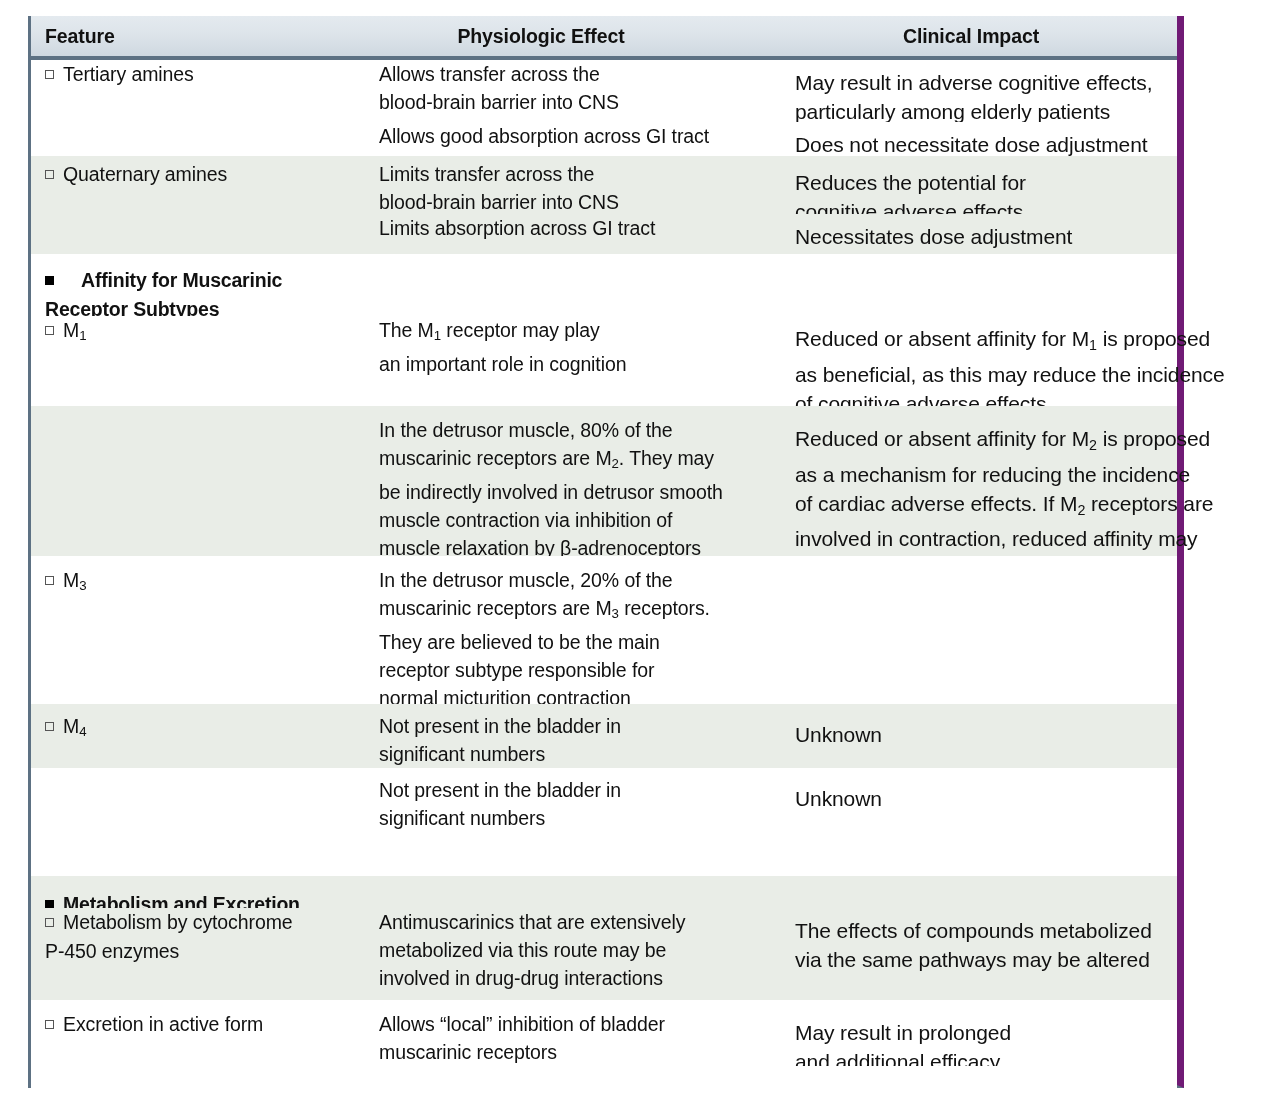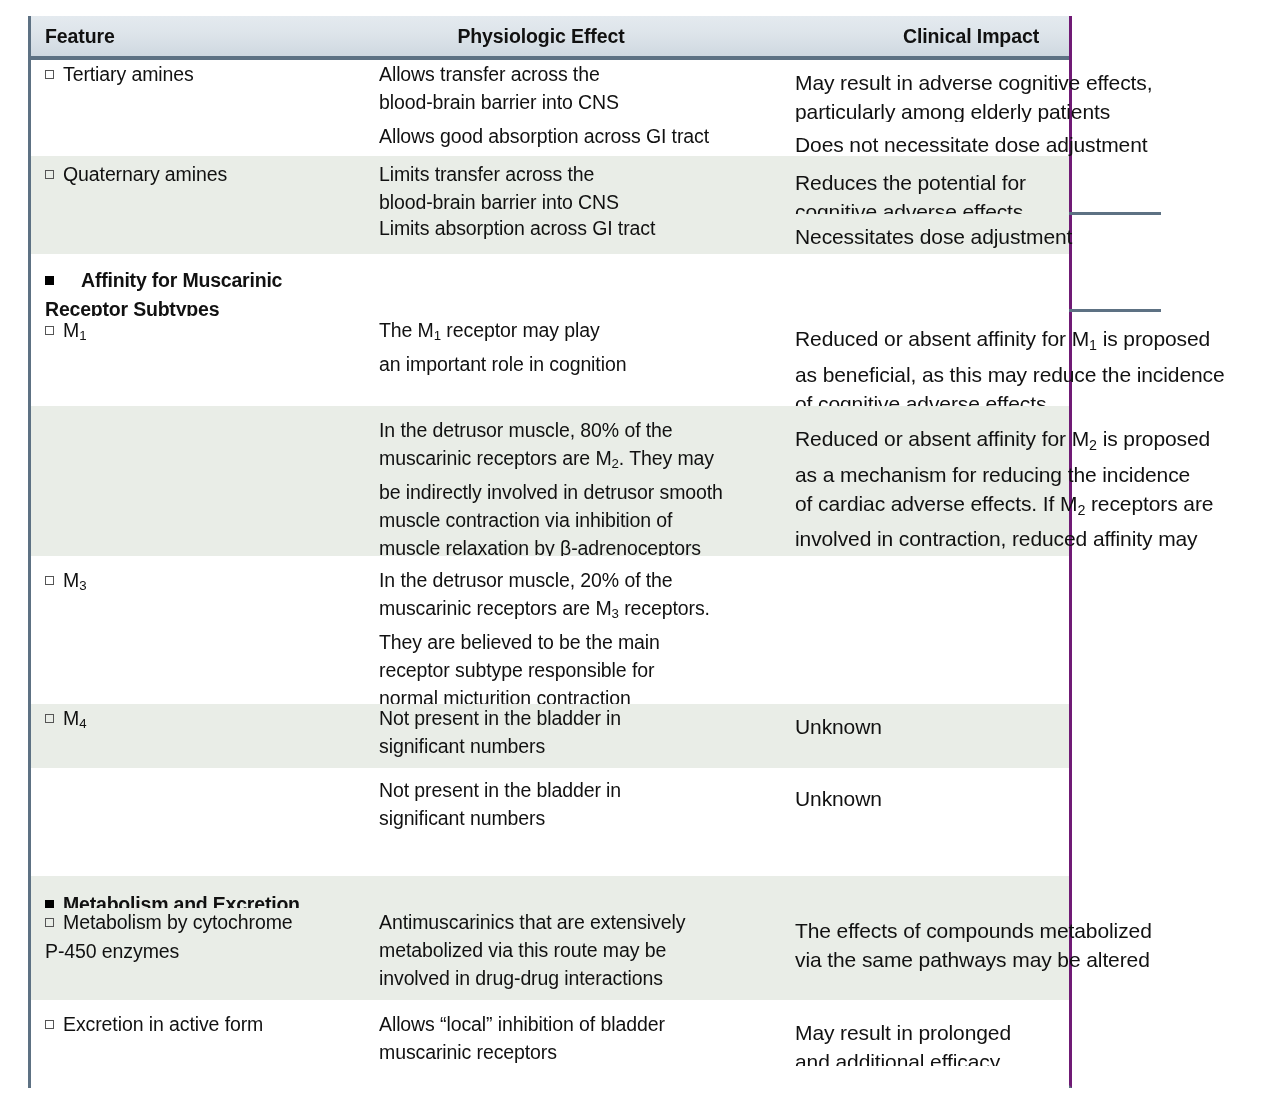--- a/index.html
+++ b/index.html
@@ -12,24 +12,24 @@
     height: 1108px;
     font-family: "Liberation Sans", sans-serif;
     color: #111111;
     overflow: hidden;
   }
 
   .table-wrap {
     position: absolute;
     left: 28px;
     top: 16px;
-    width: 1044px;
+    width: 1156px;
     height: 1072px;
     border-left: 3px solid #5d7183;
-    border-right: 3px solid #701a75;
+    border-right: 7px solid #701a75;
     border-bottom: 3px solid #5d7183;
     box-sizing: border-box;
     background: #ffffff;
   }
 
   
   .thead {
     position: relative;
     height: 44px;
     background: linear-gradient(to bottom, #e4eaef 0%, #dde4ea 45%, #cfd8e0 100%);
@@ -207,21 +207,21 @@
 
     <div class="row plain" style="height:148px;padding-top:10px;">
       <div class="cells">
         <div class="c-feature">
           <span class="bullet-hollow"></span><span>M<sub>3</sub></span>
         </div>
         <div class="c-phys">In the detrusor muscle, 20% of the<br>muscarinic receptors are M<sub>3</sub> receptors.<br>They are believed to be the main<br>receptor subtype responsible for<br>normal micturition contraction</div>
       </div>
     </div>
 
-    <div class="row shaded" style="height:64px;text-decoration:underline;">
+    <div class="row shaded" style="height:64px;padding-top:8px;text-decoration:underline;">
       <div class="cells">
         <div class="c-feature">
           <span class="bullet-hollow"></span><span>M<sub>4</sub></span>
         </div>
         <div class="c-phys">Not present in the bladder in<br>significant numbers</div>
         <div class="c-clin">Unknown</div>
       </div>
     </div>
 
     <div class="row plain" style="height:68px;padding-top:8px;">

